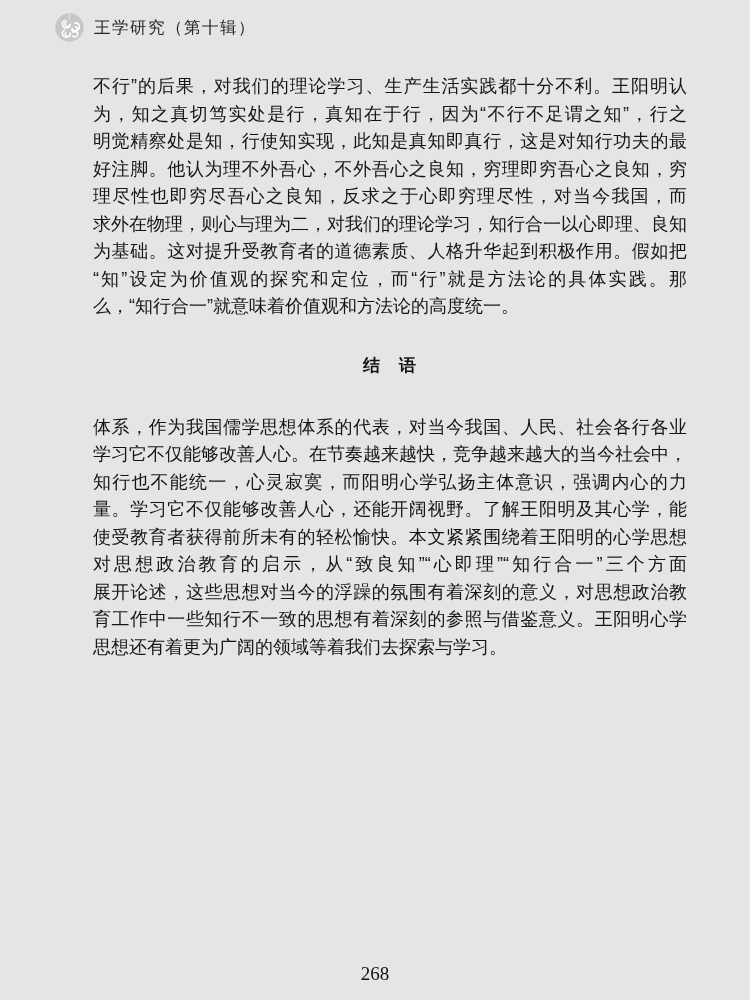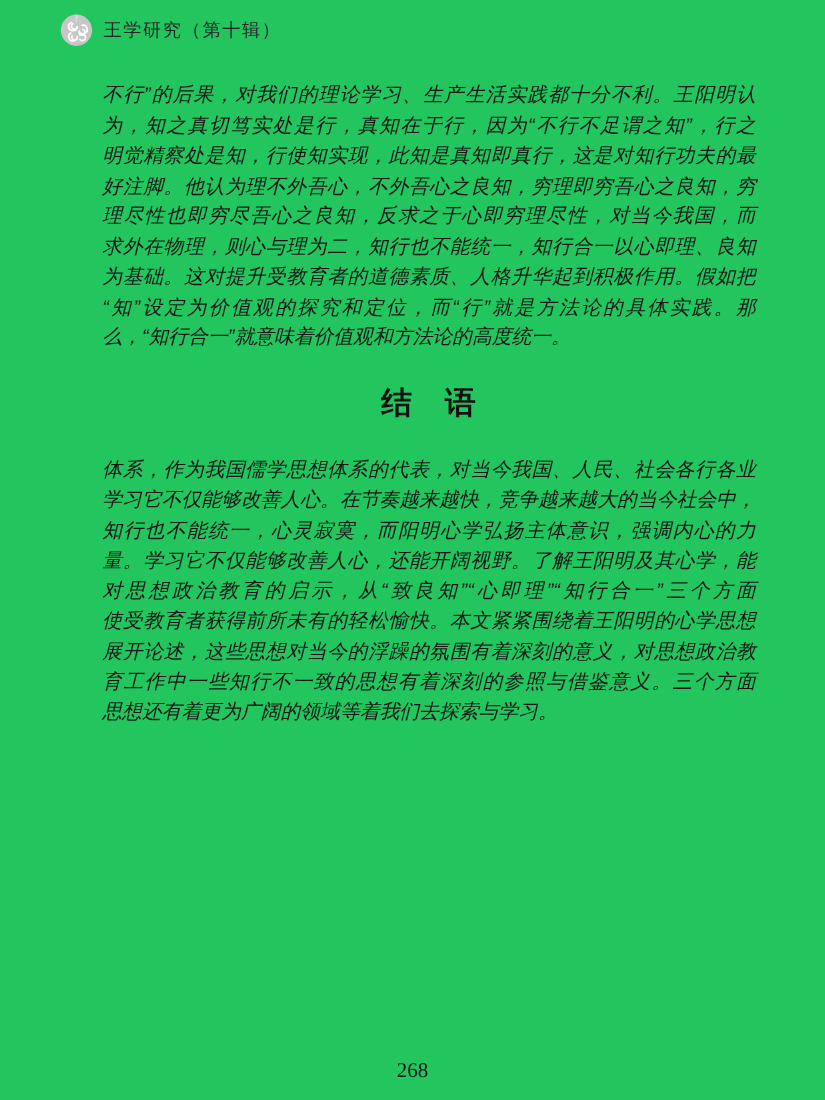--- a/index.html
+++ b/index.html
@@ -6,21 +6,21 @@
   body {
     width: 750px; height: 1000px;
     background: #ffffff;
     font-family: "Liberation Sans", sans-serif;
     color: #161616;
     position: relative;
     overflow: hidden;
   }
   .page {
     position: absolute; inset: 0;
-    background: #22c55e;
+    background: #e5e5e5;
   }
   
   .running-head {
     position: absolute;
     top: 12px; left: 54px;
     display: flex; align-items: center; gap: 9px;
   }
   .logo { width: 31px; height: 31px; display: block; }
   .running-head-title {
     font-size: 16.5px;
@@ -34,30 +34,29 @@
     width: 594px;
   }
   .bline {
     font-size: 18px;
     line-height: 27.5px;
     text-align: justify;
     text-align-last: justify;
     text-justify: inter-character;
     color: #151515;
     white-space: nowrap;
-    font-style: italic;
   }
   .bline { white-space: normal; }
   .bline.last {
     text-align: center;
     text-align-last: left;
   }
   .bline.indent { text-indent: 36px; }
   .section-heading {
-    font-size: 28px;
+    font-size: 17px;
     font-weight: bold;
     text-align: center;
     line-height: 30px;
     margin-top: 30px;
     margin-bottom: 33px;
     letter-spacing: 1px;
     color: #111111;
   }
   
   .folio {
@@ -92,37 +91,37 @@
   </div>
 
   <div class="content">
 
     <div>
       <div class="bline">不行”的后果，对我们的理论学习、生产生活实践都十分不利。王阳明认</div>
       <div class="bline">为，知之真切笃实处是行，真知在于行，因为“不行不足谓之知”，行之</div>
       <div class="bline">明觉精察处是知，行使知实现，此知是真知即真行，这是对知行功夫的最</div>
       <div class="bline">好注脚。他认为理不外吾心，不外吾心之良知，穷理即穷吾心之良知，穷</div>
       <div class="bline">理尽性也即穷尽吾心之良知，反求之于心即穷理尽性，对当今我国，而</div>
-      <div class="bline">求外在物理，则心与理为二，知行也不能统一，知行合一以心即理、良知</div>
+      <div class="bline">求外在物理，则心与理为二，对我们的理论学习，知行合一以心即理、良知</div>
       <div class="bline">为基础。这对提升受教育者的道德素质、人格升华起到积极作用。假如把</div>
       <div class="bline">“知”设定为价值观的探究和定位，而“行”就是方法论的具体实践。那</div>
       <div class="bline last">么，“知行合一”就意味着价值观和方法论的高度统一。</div>
     </div>
 
     <div class="section-heading">结　语</div>
 
     <div>
       <div class="bline">体系，作为我国儒学思想体系的代表，对当今我国、人民、社会各行各业</div>
       <div class="bline">学习它不仅能够改善人心。在节奏越来越快，竞争越来越大的当今社会中，</div>
       <div class="bline">知行也不能统一，心灵寂寞，而阳明心学弘扬主体意识，强调内心的力</div>
       <div class="bline">量。学习它不仅能够改善人心，还能开阔视野。了解王阳明及其心学，能</div>
+      <div class="bline">使受教育者获得前所未有的轻松愉快。本文紧紧围绕着王阳明的心学思想</div>
       <div class="bline">对思想政治教育的启示，从“致良知”“心即理”“知行合一”三个方面</div>
-      <div class="bline">使受教育者获得前所未有的轻松愉快。本文紧紧围绕着王阳明的心学思想</div>
       <div class="bline">展开论述，这些思想对当今的浮躁的氛围有着深刻的意义，对思想政治教</div>
-      <div class="bline">育工作中一些知行不一致的思想有着深刻的参照与借鉴意义。三个方面</div>
+      <div class="bline">育工作中一些知行不一致的思想有着深刻的参照与借鉴意义。王阳明心学</div>
       <div class="bline last">思想还有着更为广阔的领域等着我们去探索与学习。</div>
     </div>
 
   </div>
 
   <div class="folio">268</div>
 
 </div>
 
 </body></html>

